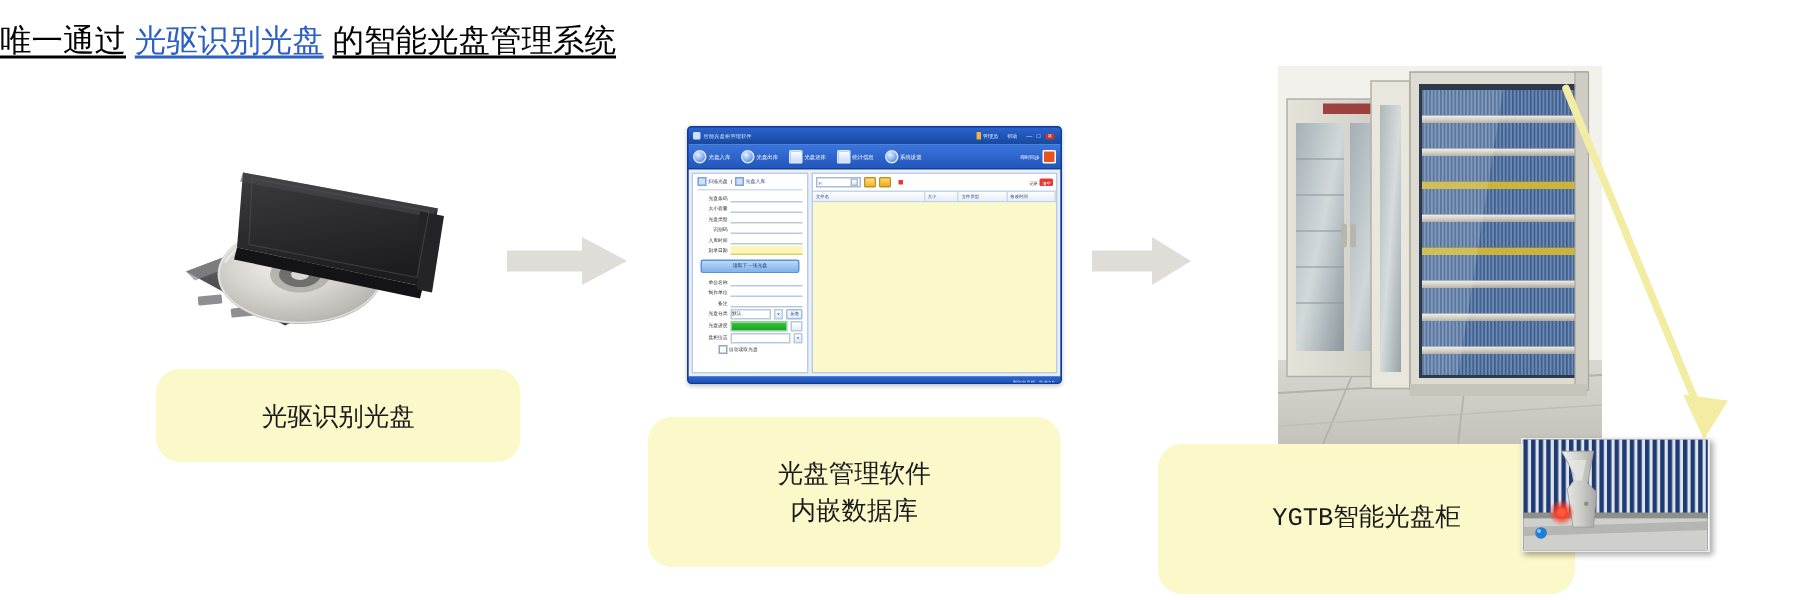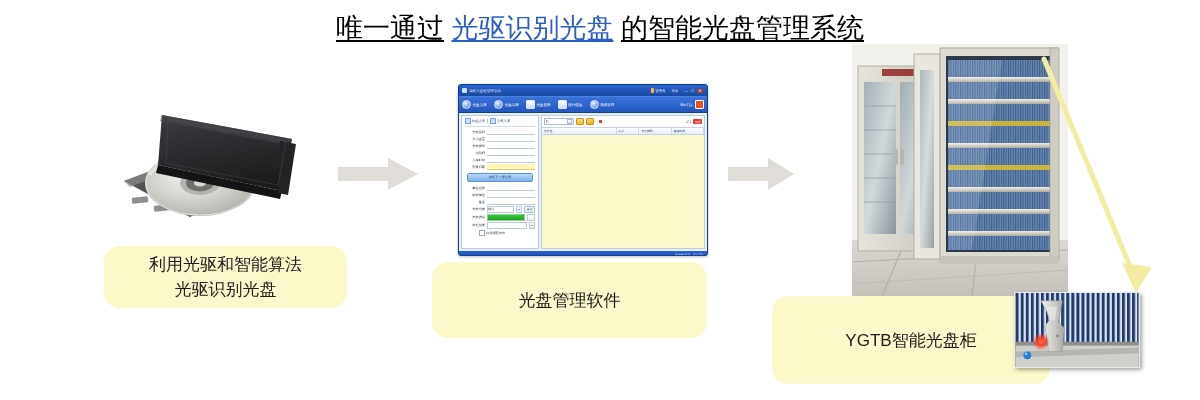--- a/index.html
+++ b/index.html
@@ -18,22 +18,22 @@
     position: absolute;
     inset: 0;
   }
 
   
   #title {
     position: absolute;
     left: 0;
     top: 14px;
     width: 1200px;
-    text-align: center;
-    font-size: 27px;
+    text-align: left;
+    font-size: 21px;
     line-height: 28px;
     color: #000000;
     white-space: nowrap;
   }
   #title .seg {
     text-decoration: underline;
     text-underline-offset: 3px;
   }
   #title .seg.accent { color: #2b5fc4; }
 
@@ -55,22 +55,22 @@
     display: flex;
     flex-direction: column;
     align-items: center;
     justify-content: center;
     box-sizing: border-box;
     padding: 6px 10px;
   }
   .caption .ln { display: block; white-space: nowrap; }
 
   #caption-drive  { left: 104px; top: 246px; width: 243px; height: 62px; }
-  #caption-software { left: 432px; top: 262px; width: 275px; height: 76px; }
-  #caption-cabinet { left: 772px; top: 296px; width: 278px; height: 88px; }
+  #caption-software { left: 432px; top: 278px; width: 275px; height: 100px; }
+  #caption-cabinet { left: 772px; top: 296px; width: 278px; height: 100px; font-family: Liberation Mono, monospace; }
 
   
   #drive-photo {
     position: absolute;
     left: 120px; top: 105px; width: 200px; height: 120px;
   }
 
   
   #software-window {
     position: absolute;
@@ -595,26 +595,26 @@
     <rect x="198" y="4" width="9" height="212" fill="#cfcdc3" stroke="#a9a79d" stroke-width="0.8"></rect>
     <rect x="88" y="212" width="118" height="8" fill="#c6c4ba"></rect>
   </svg>
 
   <svg id="callout-arrow" viewBox="0 0 150 250">
     <path d="M4 4 L96 226" stroke="#f3eda3" stroke-width="5" fill="none" stroke-linecap="round"></path>
     <path d="M96 238 L82 208 L112 212 Z" fill="#f3eda3"></path>
   </svg>
 
   <div class="caption" id="caption-drive">
-    <span class="ln">利用光驱和智能算法</span>
     <span class="ln">光驱识别光盘</span>
   </div>
 
   <div class="caption" id="caption-software">
     <span class="ln">光盘管理软件</span>
+    <span class="ln">内嵌数据库</span>
   </div>
 
   <div class="caption" id="caption-cabinet">
     <span class="ln">YGTB智能光盘柜</span>
   </div>
 
   <svg id="inset-photo" viewBox="0 0 126 76">
     <defs>
       <pattern id="pSlots2" width="5.2" height="60" patternUnits="userSpaceOnUse">
         <rect width="5.2" height="60" fill="#dfe3ea"></rect>

